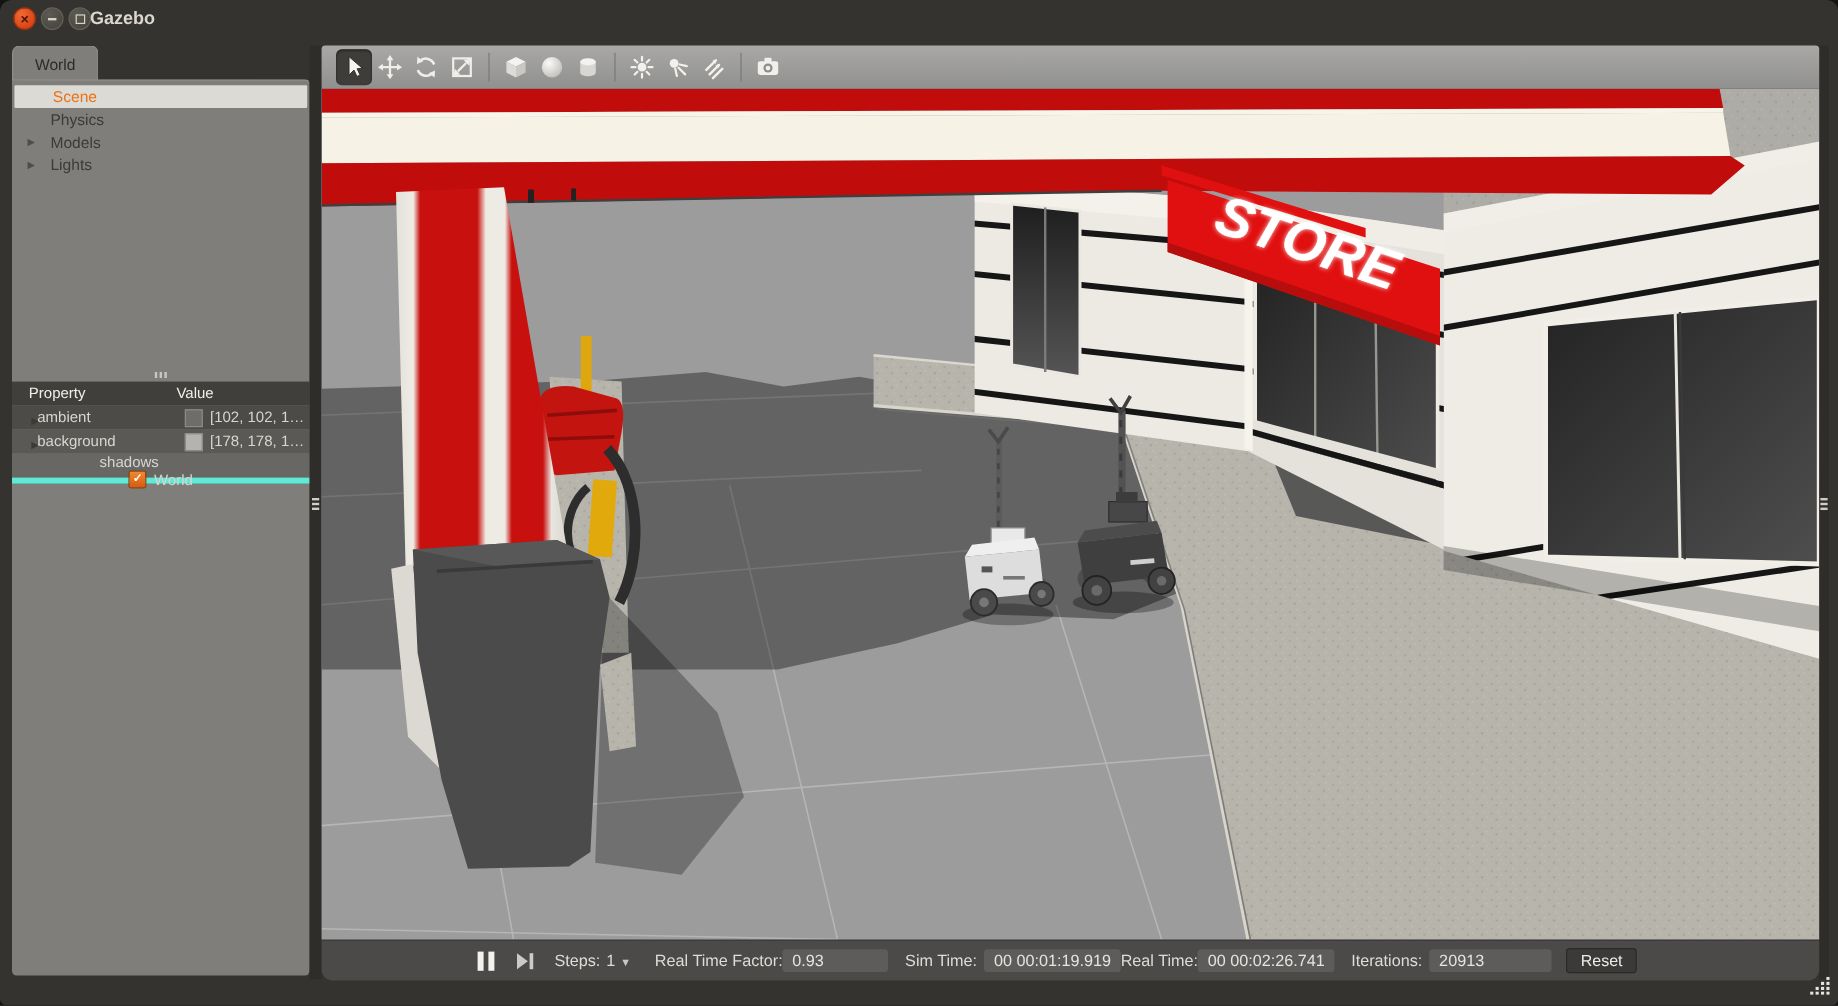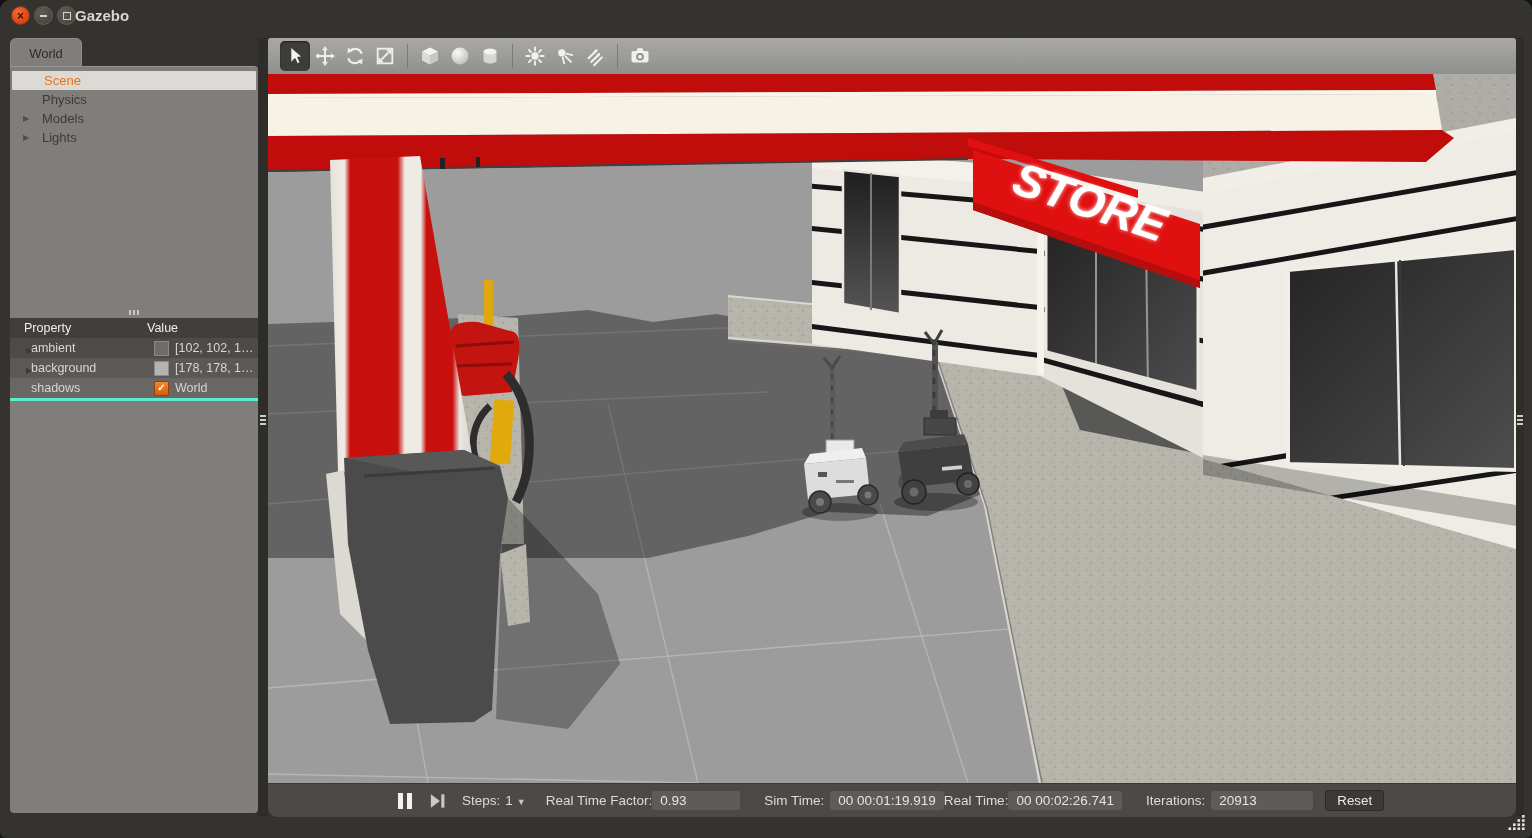--- a/index.html
+++ b/index.html
@@ -30,21 +30,21 @@
   
   .prop-table{position:absolute;left:0;right:0;top:251px;font-size:12.5px;}
   .pt-head{display:flex;height:20px;background:#403f3b;color:#f1efe9;font-weight:normal;align-items:center;}
   .pt-head .c1{width:123px;padding-left:14px;}
   .pt-row{display:flex;height:20px;align-items:center;color:#d8d6d1;}
   .pt-row .c1{width:123px;padding-left:21px;position:relative;}
   .pt-row .tri{position:absolute;left:16px;top:5px;font-size:8px;color:#3b3a36;}
   .pt-row .c2{display:flex;align-items:center;gap:6px;flex:1;}
   .r-ambient{background:#4c4b47;}
   .r-background{background:#5a5955;}
-  .r-shadows{background:#686763;border-bottom:3px solid #5eead4;}
+  .r-shadows{background:#686763;border-bottom:5px solid #5eead4;flex-direction:column;}
   .swatch{width:13px;height:13px;border:1px solid #8b8a85;}
   .checkbox{width:13px;height:13px;border:1px solid #93410c;border-radius:2px;background:linear-gradient(#f08a2c,#d95b10);display:flex;align-items:center;justify-content:center;color:#fff;font-size:10px;font-weight:bold;line-height:1;}
   
   .gutter{position:absolute;top:38px;height:778px;background:#2e2d29;}
   .gutter-left{left:258px;width:10px;}
   .gutter-right{left:1516px;width:8px;}
   .gutter .grip{position:absolute;left:50%;transform:translateX(-50%);top:377px;display:flex;flex-direction:column;gap:2px;}
   .gutter .grip i{width:6px;height:2px;background:#cfcdc7;display:block;}
   
   .viewport{position:absolute;left:268px;top:38px;width:1248px;height:778px;}
@@ -58,21 +58,21 @@
   .statusbar{position:absolute;left:0;top:745px;right:0;height:33px;background:#4b4a48;border-top:1px solid #3a3937;border-radius:0 0 9px 9px;display:flex;align-items:center;padding-left:130px;font-size:13.5px;color:#dedcd6;}
   .sb-box{background:#5d5c5a;border-radius:3px;padding:2px 8px;color:#e6e4de;white-space:nowrap;}
   .sb-label{white-space:nowrap;text-align:right;}
   .pause-btn{display:flex;gap:4px;margin-right:16px;cursor:default;}
   .pause-btn i{display:block;width:5px;height:16px;background:#f3f2ed;}
   .step-btn{margin-right:14px;cursor:default;display:flex;align-items:center;}
   .spin{display:flex;align-items:flex-end;margin-left:5px;margin-right:20px;cursor:default;}
   .spin .caret{font-size:9px;color:#c9c8c2;margin-left:4px;transform:translateY(-1px);}
   .reset-btn{margin-left:12px;background:#3b3a38;border:1px solid #2b2a28;border-radius:3px;padding:2px 11px;color:#edebe5;cursor:default;}
   .resize-grip{position:absolute;right:6px;bottom:4px;}
-  .ml6{margin-left:24px;margin-right:6px;}
+  .ml6{margin-left:14px;margin-right:6px;}
 </style>
 </head>
 <body>
 
 <div class="window">
 
   <div class="titlebar">
     <div class="tb-btn tb-close">
         <span>×</span>
       </div>

